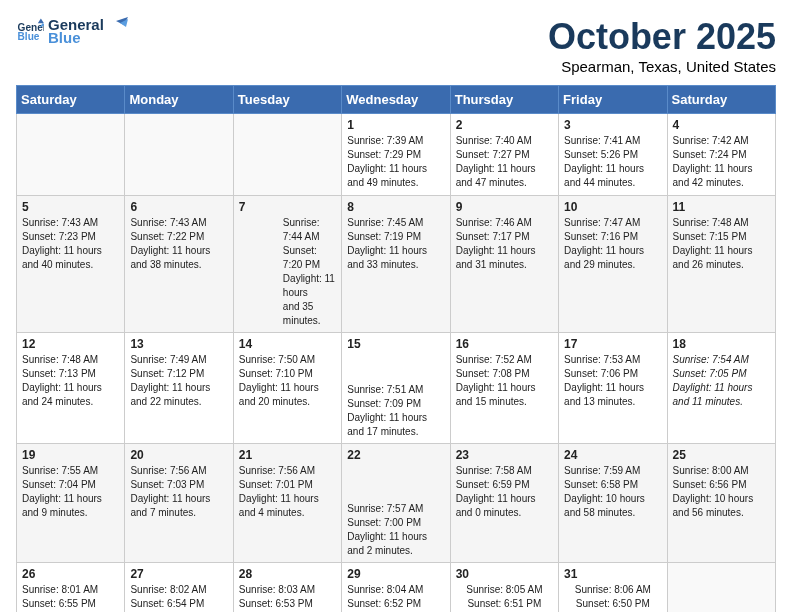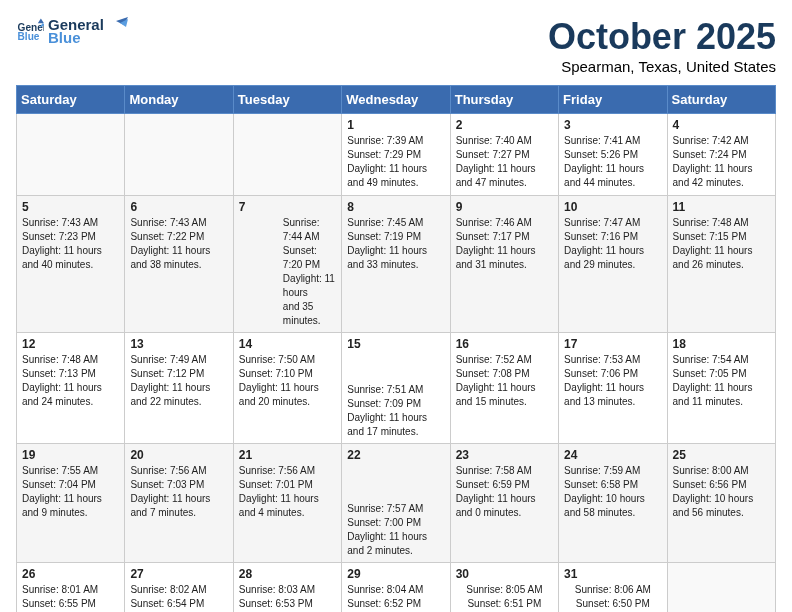--- a/index.html
+++ b/index.html
@@ -242,21 +242,21 @@
         </td>
         <td>
           <span class="day-number">17</span>
           <div class="day-info" style="white-space: pre-line;">Sunrise: 7:53 AM
 Sunset: 7:06 PM
 Daylight: 11 hours
 and 13 minutes.</div>
         </td>
         <td>
           <span class="day-number">18</span>
-          <div class="day-info" style="white-space: pre-line;">Sunrise: 7:54 AM
+          <div class="day-info" style="white-space: pre-line; font-style: italic;">Sunrise: 7:54 AM
 Sunset: 7:05 PM
 Daylight: 11 hours
 and 11 minutes.</div>
         </td>
       </tr>
       <tr>
         <td>
           <span class="day-number">19</span>
           <div class="day-info" style="white-space: pre-line;">Sunrise: 7:55 AM
 Sunset: 7:04 PM

